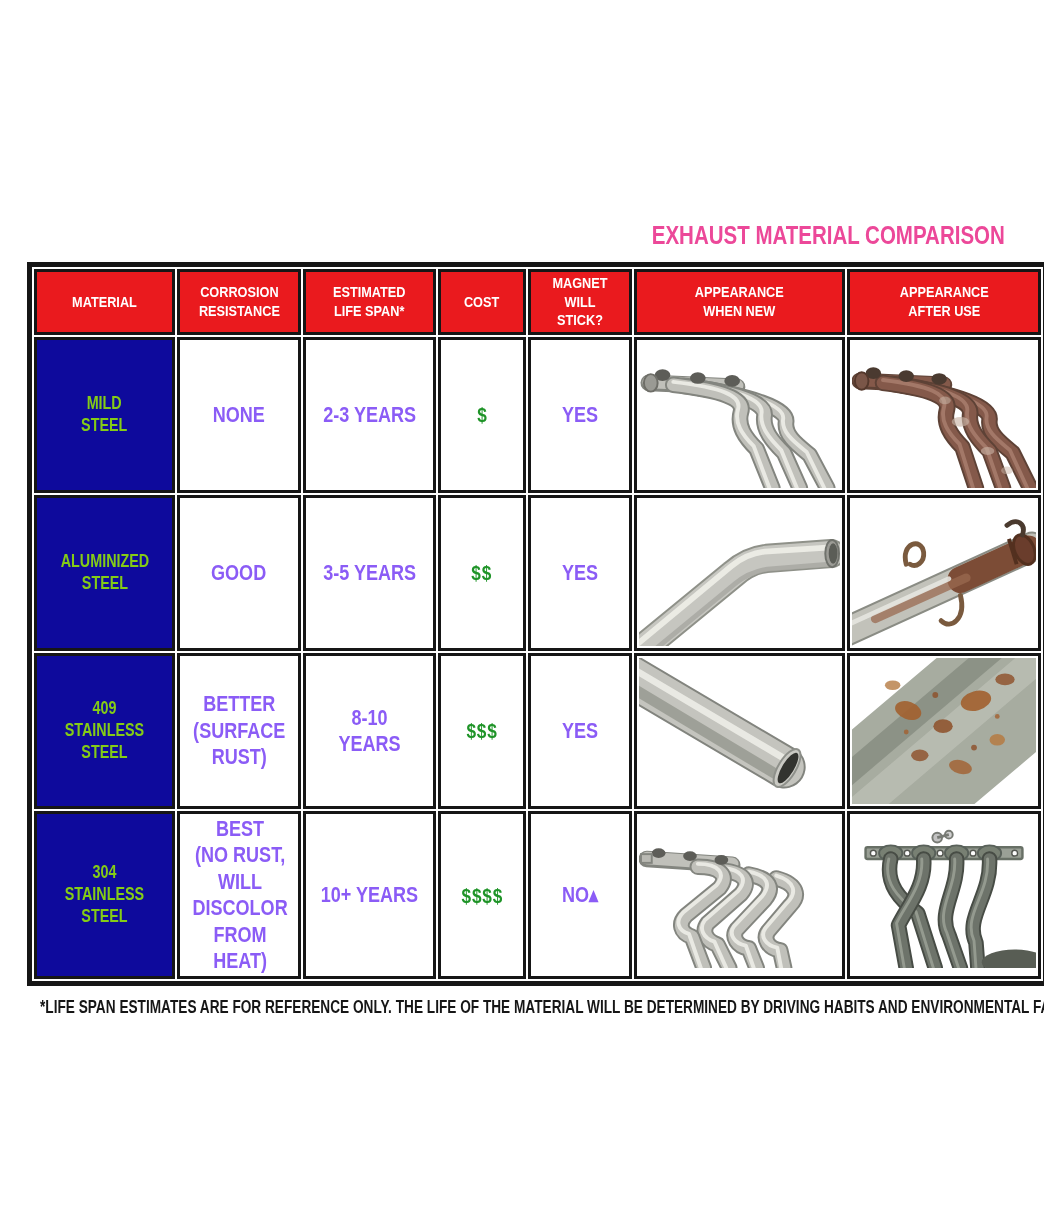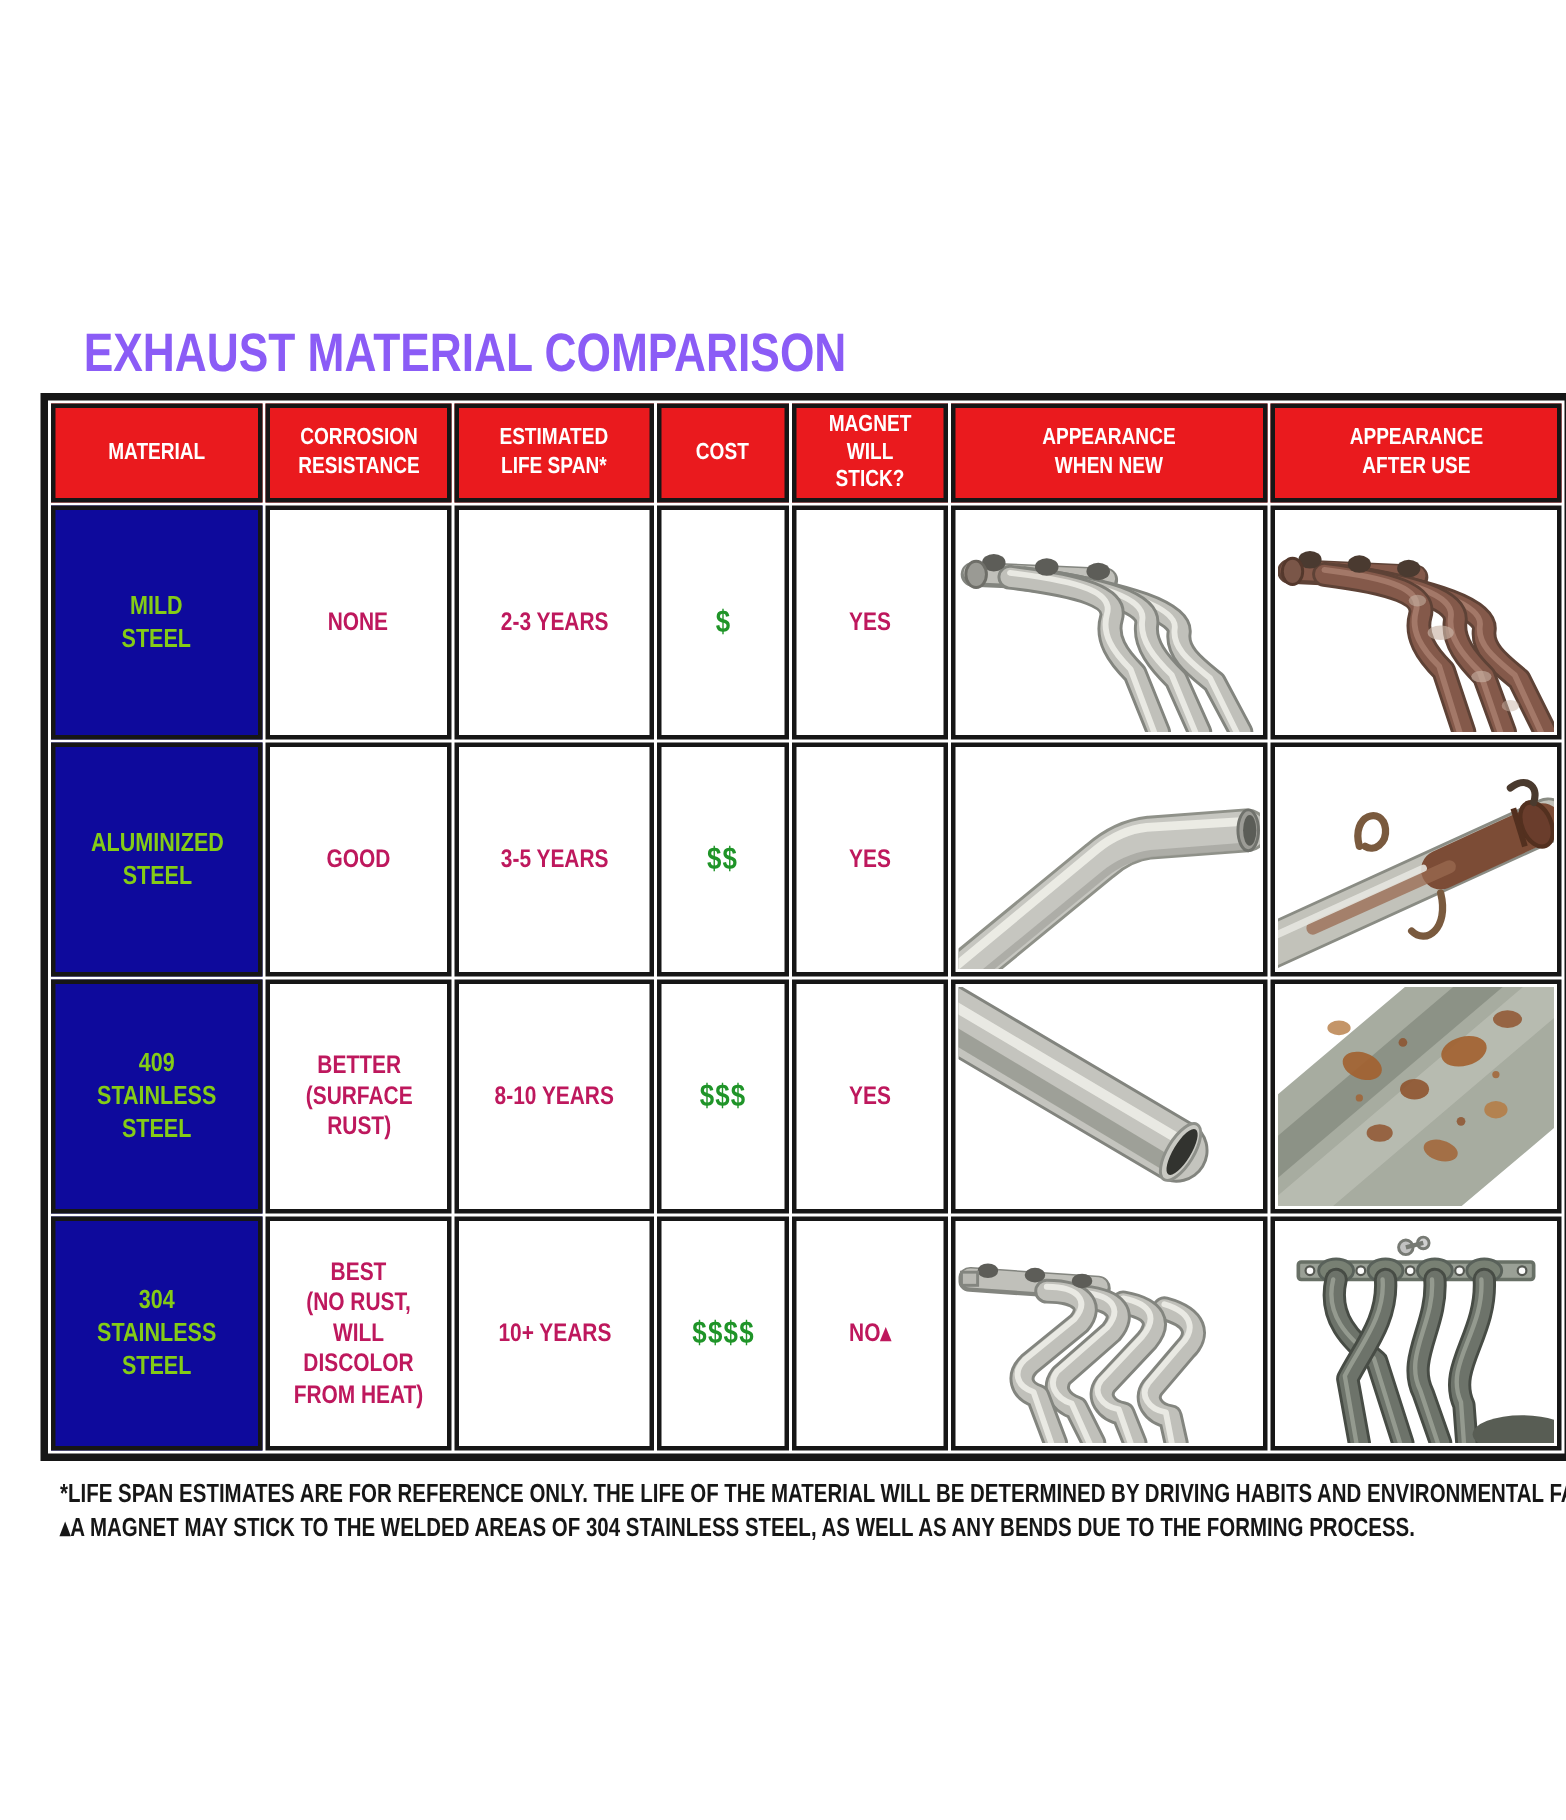--- a/index.html
+++ b/index.html
@@ -12,22 +12,22 @@
   html,body{margin:0;padding:0;background:#ffffff;}
   body{
     width:1044px;height:1213px;overflow:hidden;
     font-family:"Liberation Sans",sans-serif;
     font-weight:bold;color:var(--text);
     -webkit-font-smoothing:antialiased;
   }
   .page{position:relative;width:1044px;height:1213px;}
   .title{
     margin:0;padding-top:218px;height:34px;
-    text-align:left;font-size:36px;line-height:34px;
-    letter-spacing:0px;color:#8b5cf6;white-space:nowrap;
+    text-align:right;font-size:25px;line-height:34px;
+    letter-spacing:0px;color:#ec4899;white-space:nowrap;
   }
   .cond{display:inline-block;transform:scaleX(0.82);transform-origin:50% 50%;}
   .cond-left{display:inline-block;transform:scaleX(0.78);transform-origin:0 50%;white-space:nowrap;}
 
   table.cmp{
     margin:10px 0 0 27px;
     width:995px;table-layout:fixed;
     border-collapse:separate;border-spacing:2px;
     border:5px solid var(--border);
     background:#ffffff;
@@ -39,21 +39,21 @@
   }
   th.hdr{
     background:var(--header-bg);
     color:#ffffff;font-size:15.5px;line-height:1.2;
     height:56px;
   }
   td.mat{
     background:var(--material-bg);
     color:#84cc16;font-size:17.5px;line-height:1.25;
   }
-  td.val{font-size:17px;line-height:1.2;color:#be185d;}
+  td.val{font-size:22px;line-height:1.2;color:#8b5cf6;}
   td.cost{font-size:21px;color:var(--cost-green);letter-spacing:1px;}
   td.photo{padding:0;background:#ffffff;}
   tbody td{height:146px;}
   .ml{white-space:pre-line;}
   td.photo svg{display:block;width:100%;height:100%;}
 
   .footnotes{margin:10px 0 0 40px;font-size:17.5px;line-height:23px;color:#161616;}
   .footnotes .line{display:block;}
 
   
@@ -298,16 +298,15 @@
             <ellipse cx="168" cy="144" rx="34" ry="13" fill="#585d54"></ellipse>
           </svg>
         </td>
       </tr>
 
     </tbody>
   </table>
 
   <div class="footnotes">
     <span class="line"><span class="cond-left">*LIFE SPAN ESTIMATES ARE FOR REFERENCE ONLY. THE LIFE OF THE MATERIAL WILL BE DETERMINED BY DRIVING HABITS AND ENVIRONMENTAL FACTORS.</span></span>
-    <span class="line"><span class="cond-left">▴A MAGNET MAY STICK TO THE WELDED AREAS OF 304 STAINLESS STEEL, AS WELL AS ANY BENDS DUE TO THE FORMING PROCESS.</span></span>
   </div>
 
 </div>
 
 </body></html>

